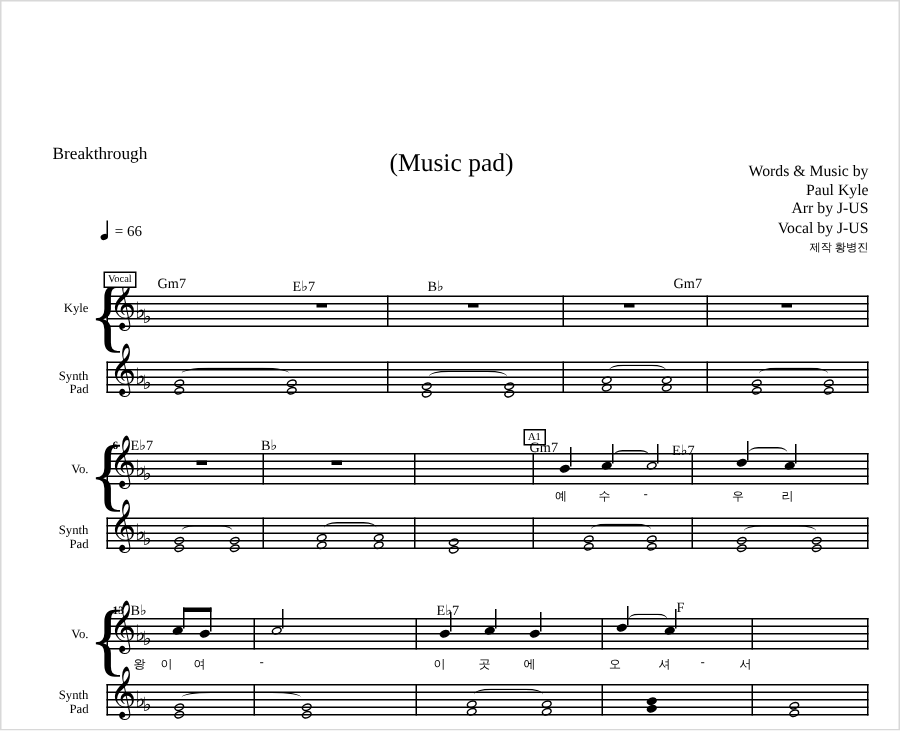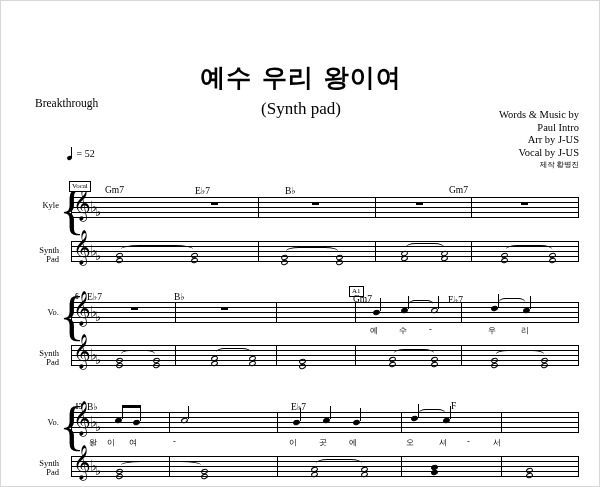--- a/index.html
+++ b/index.html
@@ -218,37 +218,36 @@
     border-right: none;
     border-bottom: none;
     height: 7px;
   }
 </style>
 </head>
 <body>
 
 <div id="sheet">
 
-  <div class="title">예수 우리 왕이여</div>
-  <div class="subtitle">(Synth pad)</div>
+  <div class="subtitle">(Music pad)</div>
   <div class="album">Breakthrough</div>
 
   <div class="credits">
     <div>Words &amp; Music by</div>
-    <div>Paul Intro</div>
+    <div>Paul Kyle</div>
     <div>Arr by J-US</div>
     <div>Vocal by J-US</div>
     <div class="small">제작 황병진</div>
   </div>
 
   <div class="tempo">
     <span class="note">
       <span class="head"></span><span class="stem"></span>
     </span>
-    <span>= 52</span>
+    <span>= 66</span>
   </div>
 
   <div class="system">
 
     <div class="brace" style="left:58px; top:182px;">{</div>
 
     <div class="inst-label" style="left:20px; top:200px; width:38px;">Kyle</div>
     <div class="inst-label" style="left:20px; top:245px; width:38px;">Synth</div>
     <div class="inst-label" style="left:20px; top:254px; width:38px;">Pad</div>
 

